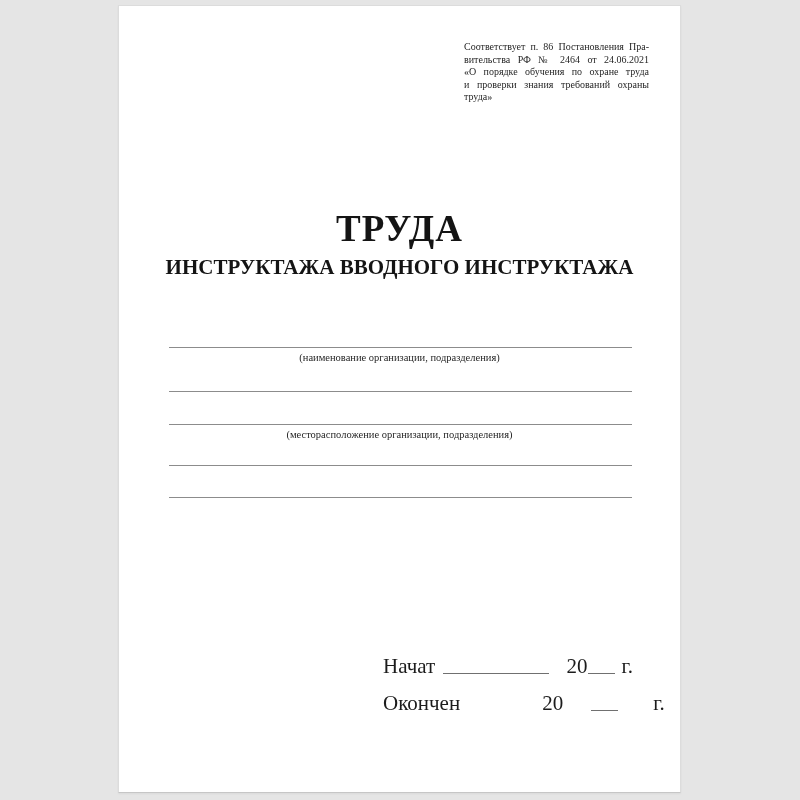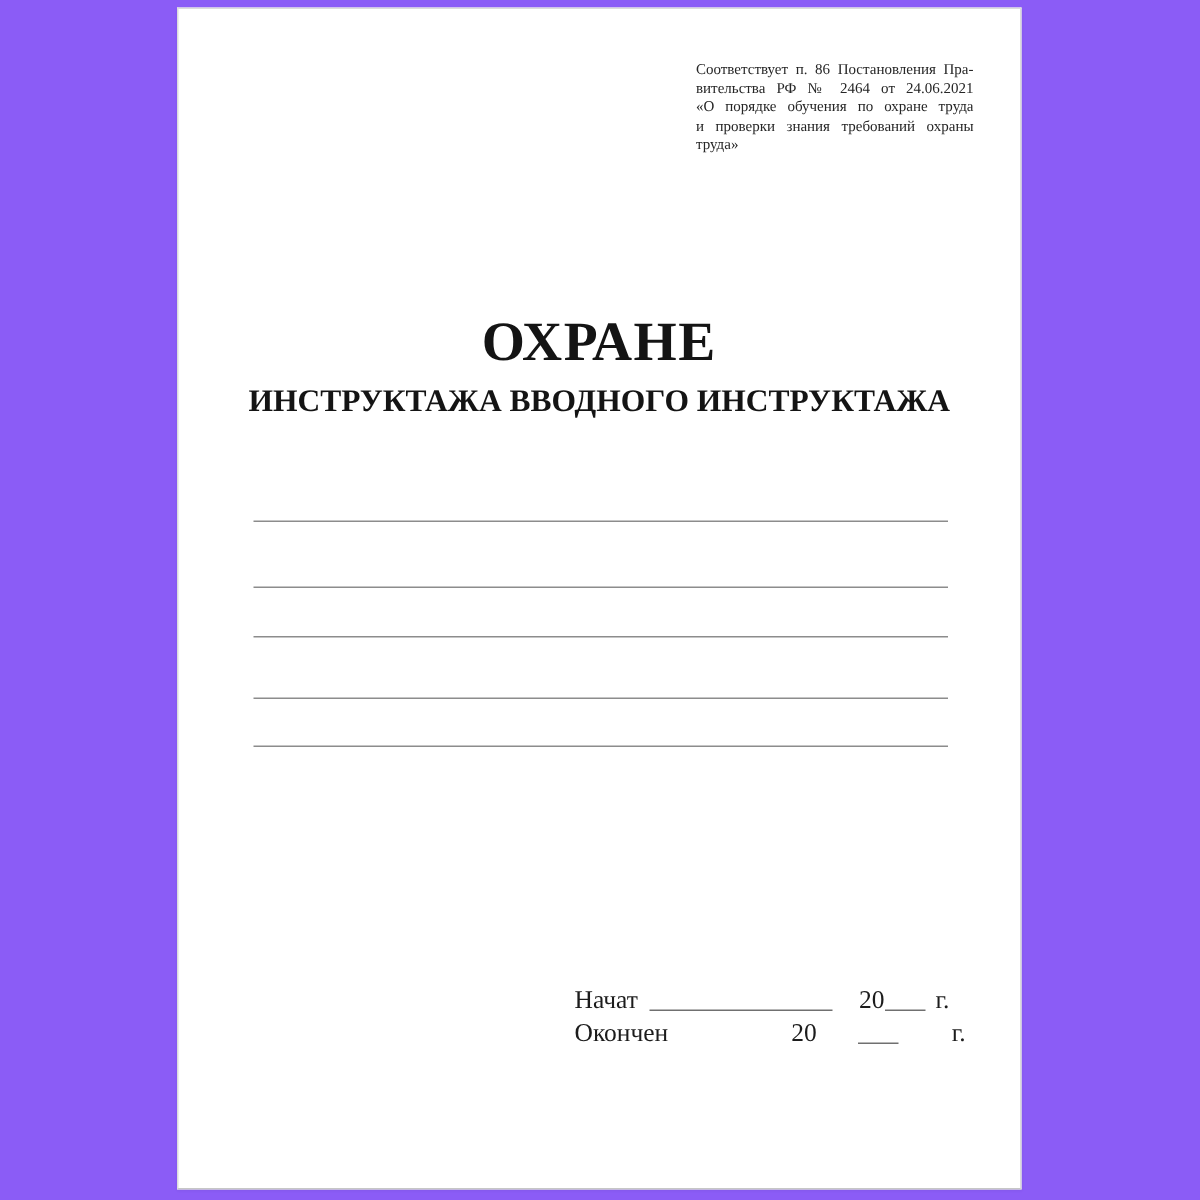--- a/index.html
+++ b/index.html
@@ -4,21 +4,21 @@
 <style>
   html, body {
     margin: 0;
     padding: 0;
     background: #ffffff;
   }
   .canvas {
     position: relative;
     width: 800px;
     height: 800px;
-    background: #8b5cf6;
+    background: #e5e5e5;
     overflow: hidden;
     font-family: "Liberation Serif", "DejaVu Serif", serif;
     color: #1c1c1c;
   }
   .sheet {
     position: absolute;
     left: 118px;
     top: 5px;
     width: 561px;
     height: 786px;
@@ -94,26 +94,26 @@
   .caption-1 { top: 345px; }
   .caption-2 { top: 422px; }
   
   .date-row {
     position: absolute;
     left: 264px;
     width: 250px;
     height: 20px;
     display: flex;
     align-items: flex-end;
-    font-size: 17px;
+    font-size: 21px;
     line-height: 19px;
     color: #1c1c1c;
   }
   .date-row-started { top: 650px; }
-  .date-row-finished { top: 672px; gap: 28px; }
+  .date-row-finished { top: 687px; gap: 28px; }
   .date-fill {
     flex: 1 1 auto;
     height: 0;
     border-bottom: 1px solid #707070;
     margin: 0 0 2px 8px;
   }
   .date-fill.short {
     flex: 0 0 27px;
     margin-left: 0;
   }
@@ -127,31 +127,33 @@
   <div class="sheet">
 
     <div class="compliance-note">
       <div class="note-line">Соответствует п. 86 Постановления Пра-</div>
       <div class="note-line">вительства РФ № 2464 от 24.06.2021</div>
       <div class="note-line">«О порядке обучения по охране труда</div>
       <div class="note-line">и проверки знания требований охраны</div>
       <div class="note-line">труда»</div>
     </div>
 
-    <div class="journal-title">ОХРАНЕ</div>
+    <div class="journal-title">ТРУДА</div>
 
     <div class="journal-subtitle">
       <div>ИНСТРУКТАЖА ВВОДНОГО ИНСТРУКТАЖА</div>
     </div>
 
     <div class="rule rule-1"></div>
+    <div class="rule-caption caption-1">(наименование организации, подразделения)</div>
 
     <div class="rule rule-2"></div>
 
     <div class="rule rule-3"></div>
+    <div class="rule-caption caption-2">(месторасположение организации, подразделения)</div>
 
     <div class="rule rule-4"></div>
     <div class="rule rule-5"></div>
 
     <div class="date-row date-row-started">
       <span>Начат</span>
       <span class="date-fill"></span>
       <span class="year-prefix">20</span>
       <span class="date-fill short"></span>
       <span class="year-suffix">г.</span>

